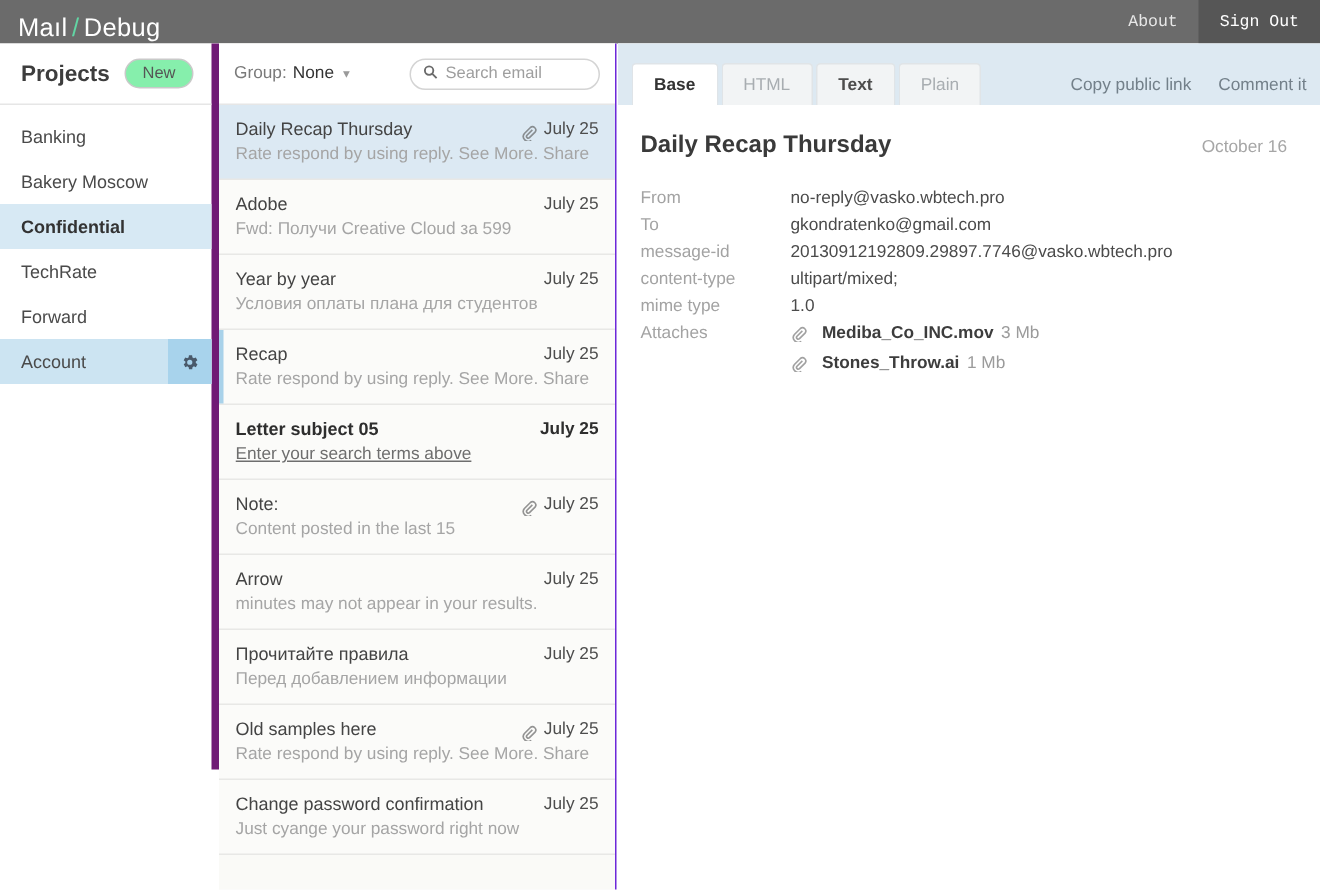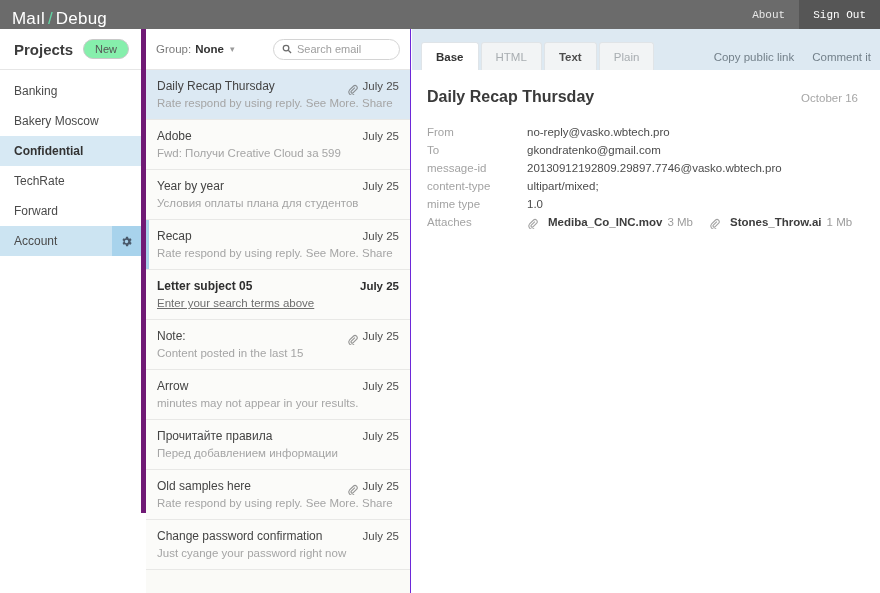--- a/index.html
+++ b/index.html
@@ -91,21 +91,21 @@
     display: flex; align-items: center;
     padding: 0 10px;
     background: #ffffff;
     border-bottom: 1px solid #e6e6e6;
   }
   .group-sel {
     font-size: 11.5px; color: #7a7a7a;
     display: flex; align-items: center; gap: 4px;
     cursor: pointer;
   }
-  .group-sel b { color: #333; font-weight: bold; }
+  .group-sel b { color: #333; font-weight: normal; }
   .caret { font-size: 9px; color: #9a9a9a; margin-left: 2px; }
   .search-wrap {
     margin-left: auto;
     width: 127px; height: 21px;
     border: 1px solid #d4d4d4;
     border-radius: 11px;
     background: #fff;
     display: flex; align-items: center;
     padding: 0 8px;
     gap: 5px;
@@ -182,21 +182,21 @@
 
   .detail-body { padding: 18px 22px 0 15px; }
   .detail-title-row { display: flex; align-items: baseline; }
   .detail-title { font-size: 16px; font-weight: bold; color: #3a3a3a; }
   .detail-date { margin-left: auto; font-size: 11.5px; color: #a6a6a6; }
 
   .meta { margin-top: 18px; }
   .meta-row { display: flex; font-size: 11.5px; line-height: 16px; margin-bottom: 2px; }
   .meta-key { width: 100px; color: #a3a3a3; flex: 0 0 100px; }
   .meta-val { color: #4b4b4b; }
-  .attach-list { display: flex; flex-direction: row; gap: 16px; }
+  .attach-list { display: flex; flex-direction: column; gap: 4px; }
   .attach-row { display: flex; align-items: center; gap: 5px; }
   .attach-row .clip { opacity: .55; }
   .attach-name { font-weight: bold; color: #3d3d3d; font-size: 11.5px; }
   .attach-size { color: #9b9b9b; font-size: 11.5px; }
 </style>
 </head>
 <body>
 
 <div class="topbar">
   <div class="logo">

